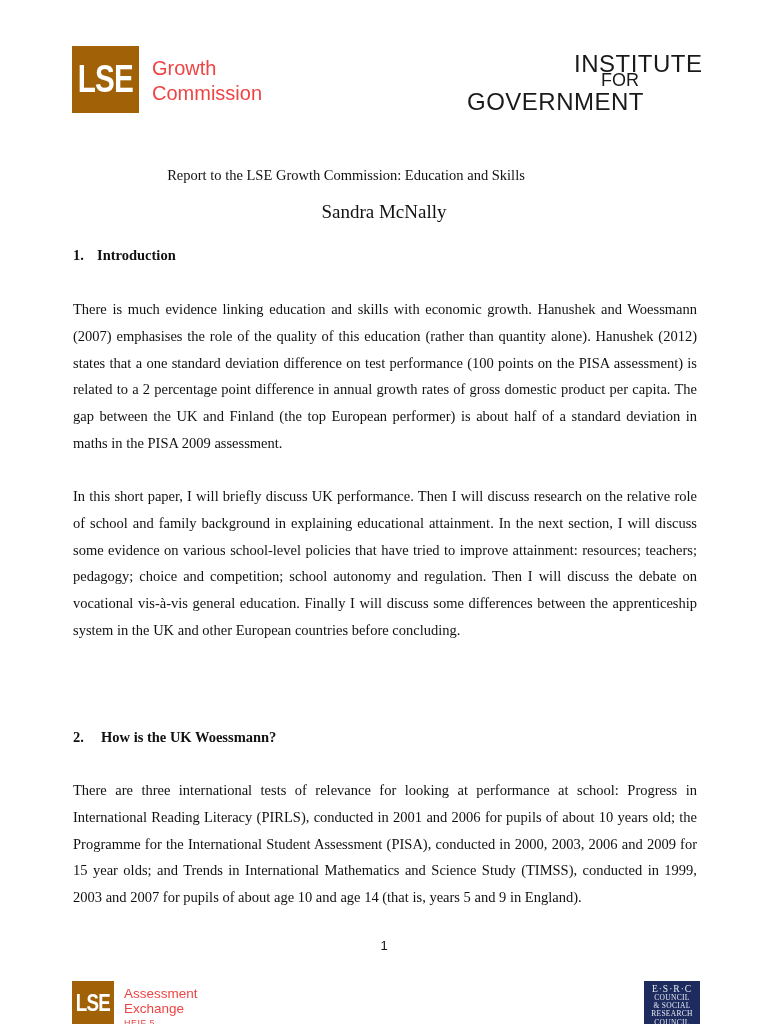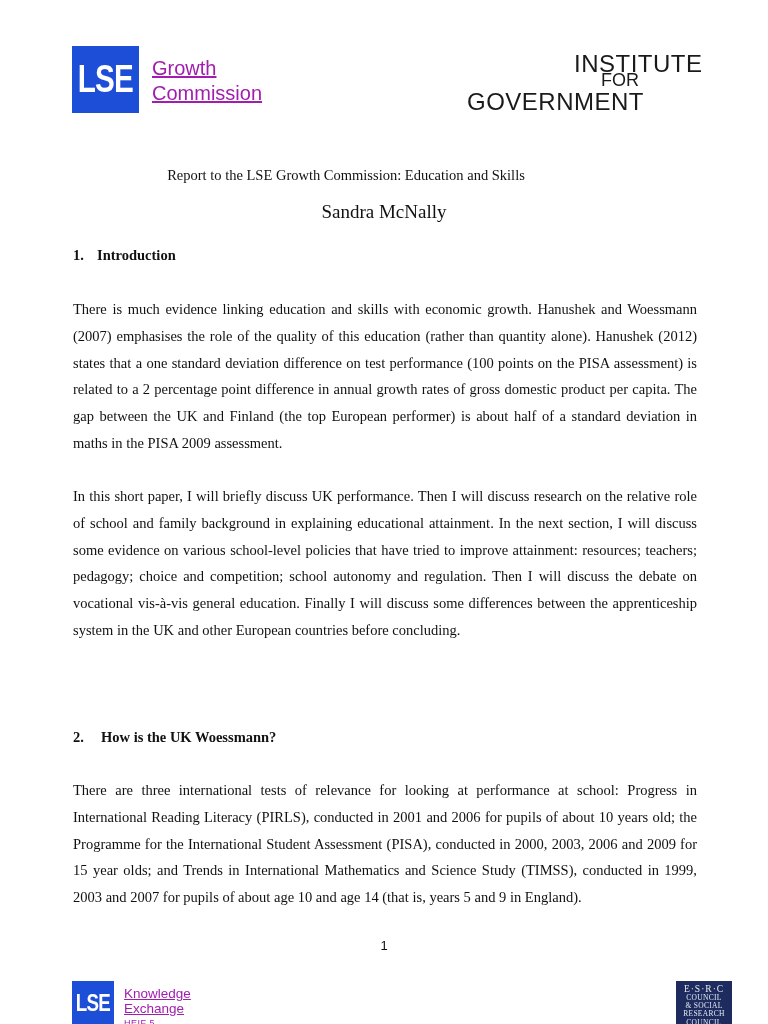--- a/index.html
+++ b/index.html
@@ -1,23 +1,23 @@
 <!DOCTYPE html>
 <html><head>
 <meta charset="utf-8">
 <style>
   html, body { margin: 0; padding: 0; background: #ffffff; }
   body { width: 768px; height: 1024px; position: relative; overflow: hidden; font-family: "Liberation Serif", serif; color: #111; }
   .abs { position: absolute; }
 
   
-  .lse-box { background: #1d4ed8; color: #fff; font-family: "Liberation Sans", sans-serif; font-weight: bold; display: flex; align-items: center; justify-content: center; letter-spacing: -1px; }
+  .lse-box { background: #a16207; color: #fff; font-family: "Liberation Sans", sans-serif; font-weight: bold; display: flex; align-items: center; justify-content: center; letter-spacing: -1px; }
   .lse-top { left: 72px; top: 46px; width: 67px; height: 67px; font-size: 38px; transform-origin: center; }
   .lse-top span, .lse-bot span { display: inline-block; transform: scaleX(0.78); }
-  .logo-text { font-family: "Liberation Sans", sans-serif; color: #a21caf; text-decoration: underline; }
+  .logo-text { font-family: "Liberation Sans", sans-serif; color: #ef4444; }
   .gc-text { left: 152px; top: 56px; font-size: 20px; line-height: 25px; }
 
   
   .ifg { font-family: "Liberation Sans", sans-serif; color: #1a1a1a; font-weight: normal; }
   .ifg-1 { left: 574px; top: 50px; font-size: 24px; letter-spacing: 0.5px; }
   .ifg-2 { left: 601px; top: 70px; font-size: 18px; }
   .ifg-3 { left: 467px; top: 88px; font-size: 24px; letter-spacing: 0.5px; }
 
   
   .title { left: 0; width: 692px; top: 167px; text-align: center; font-weight: normal; font-size: 14.5px; }
@@ -26,21 +26,21 @@
   .heading .num { display: inline-block; width: 24px; }
   .heading2 .num { width: 28px; }
   .para { left: 73px; width: 624px; font-size: 14.5px; line-height: 26.8px; text-align: justify; }
 
   .page-num { left: 0; width: 768px; top: 938px; text-align: center; font-family: "Liberation Sans", sans-serif; font-size: 13px; }
 
   
   .lse-bot { left: 72px; top: 981px; width: 42px; height: 43px; font-size: 24px; }
   .ke-text { left: 124px; top: 986px; font-size: 13.5px; line-height: 15px; }
   .ke-small { font-size: 9px; letter-spacing: 0.5px; }
-  .esrc { left: 676px; top: 981px; width: 56px; height: 43px; background: #1d2b5e; color: #e6e9f2; font-family: "Liberation Serif", serif; font-size: 7.5px; line-height: 8.2px; text-align: center; padding-top: 3px; box-sizing: border-box; letter-spacing: 0.3px; }
+  .esrc { left: 644px; top: 981px; width: 56px; height: 43px; background: #1d2b5e; color: #e6e9f2; font-family: "Liberation Serif", serif; font-size: 7.5px; line-height: 8.2px; text-align: center; padding-top: 3px; box-sizing: border-box; letter-spacing: 0.3px; }
   .esrc .big { font-size: 9.5px; line-height: 10px; letter-spacing: 1px; }
 </style>
 </head>
 <body>
 
 <div class="abs lse-box lse-top">
     <span>LSE</span>
   </div>
 <div class="abs logo-text gc-text">
   <div>Growth</div>
@@ -66,21 +66,21 @@
 </div>
 
 <div class="abs para" style="top:777px;">There are three international tests of relevance for looking at performance at school: Progress in International Reading Literacy (PIRLS), conducted in 2001 and 2006 for pupils of about 10 years old; the Programme for the International Student Assessment (PISA), conducted in 2000, 2003, 2006 and 2009 for 15 year olds; and Trends in International Mathematics and Science Study (TIMSS), conducted in 1999, 2003 and 2007 for pupils of about age 10 and age 14 (that is, years 5 and 9 in England).</div>
 
 <div class="abs page-num">1</div>
 
 <div class="abs lse-box lse-bot">
     <span>LSE</span>
   </div>
 <div class="abs logo-text ke-text">
-  <div>Knowledge</div>
+  <div>Assessment</div>
   <div>Exchange</div>
   <div class="ke-small">HEIF 5</div>
 </div>
 
 <div class="abs esrc">
   <div class="big">E·S·R·C</div>
   <div>COUNCIL</div>
   <div>&amp; SOCIAL</div>
   <div>RESEARCH</div>
   <div>COUNCIL</div>

